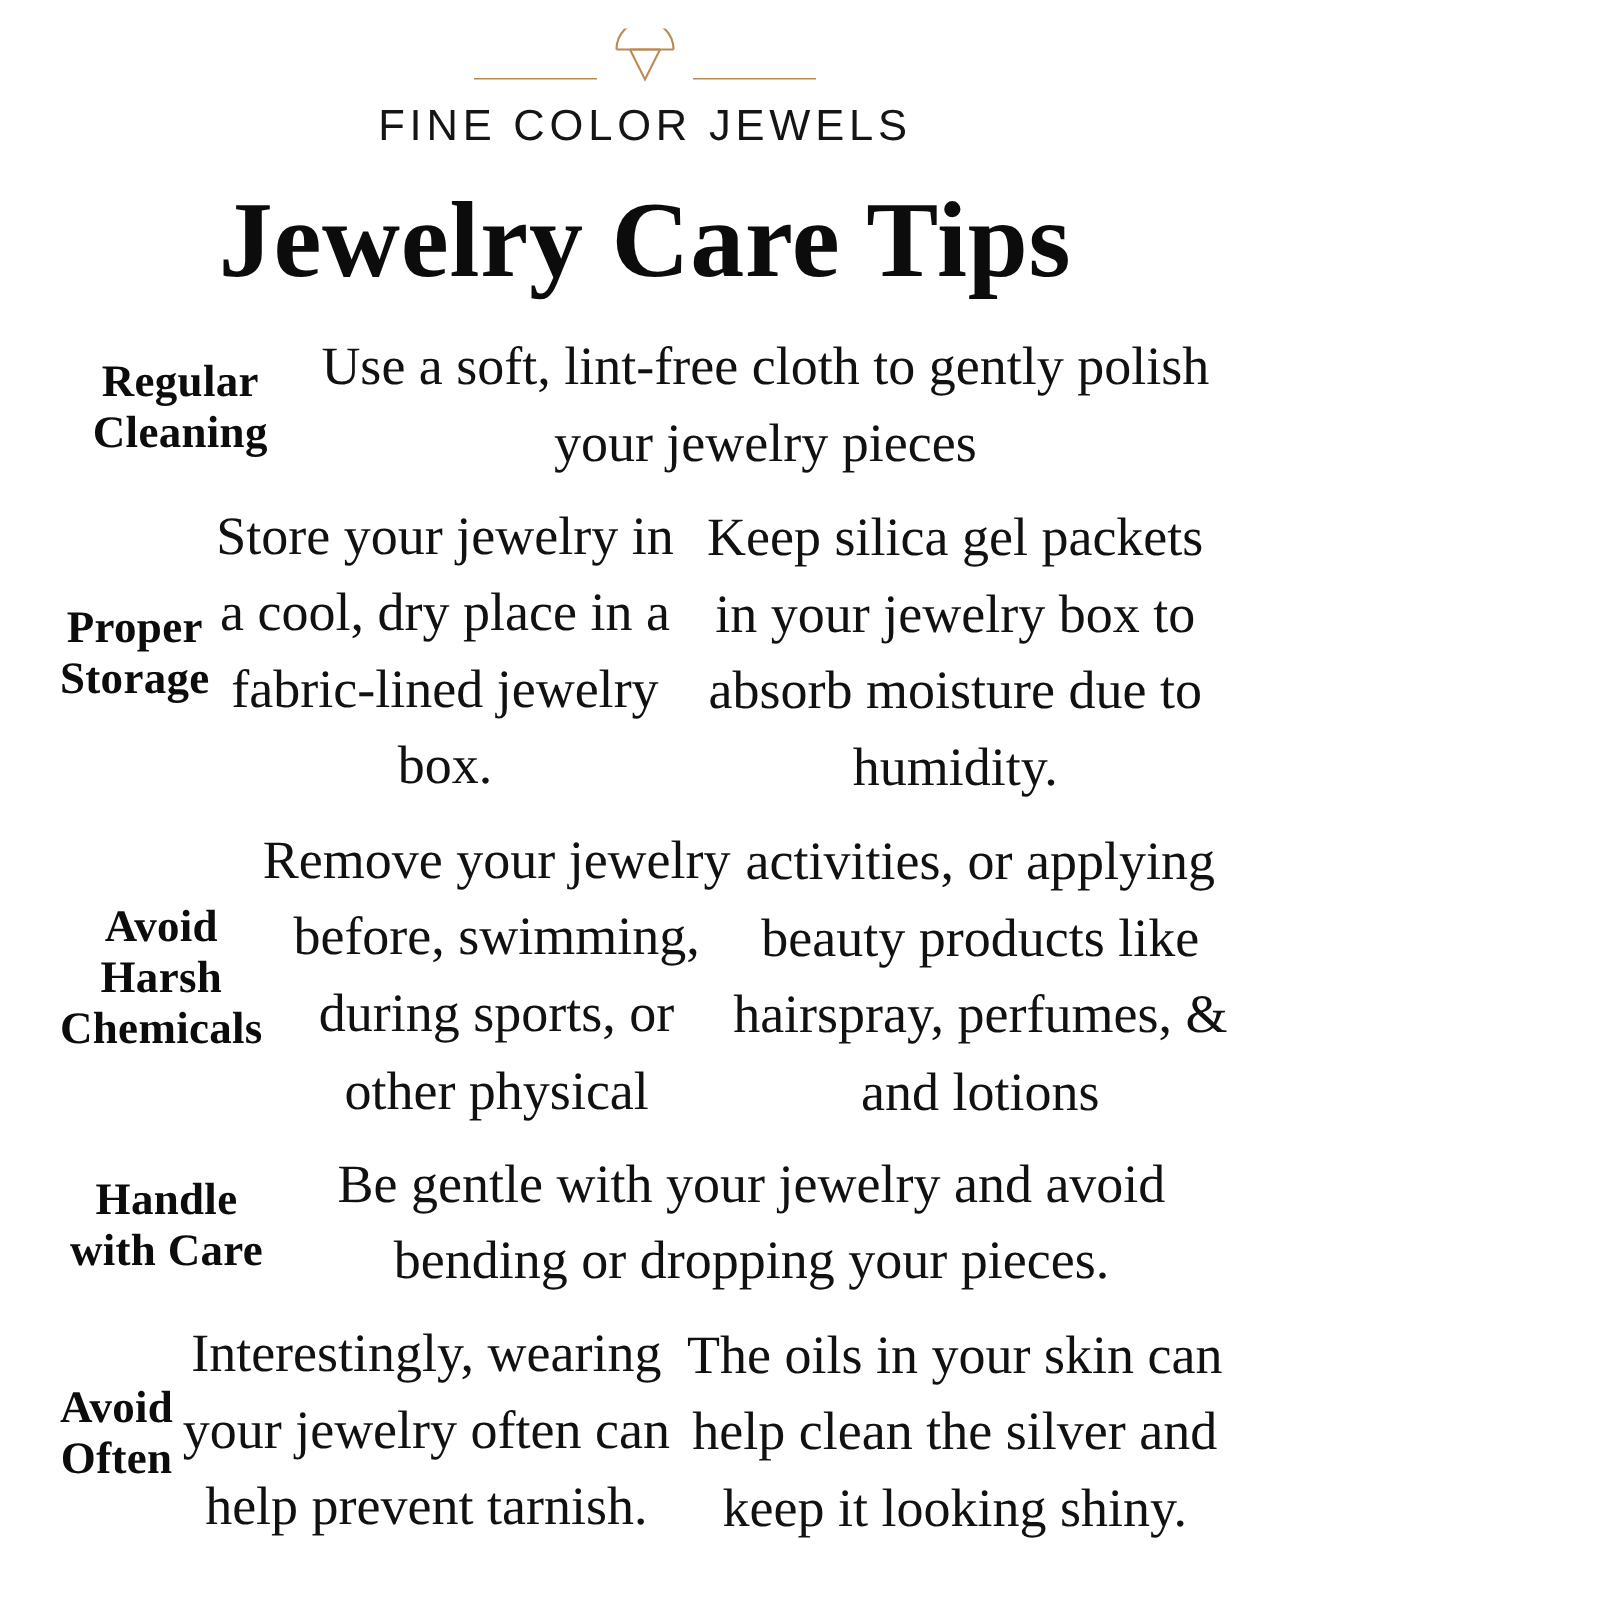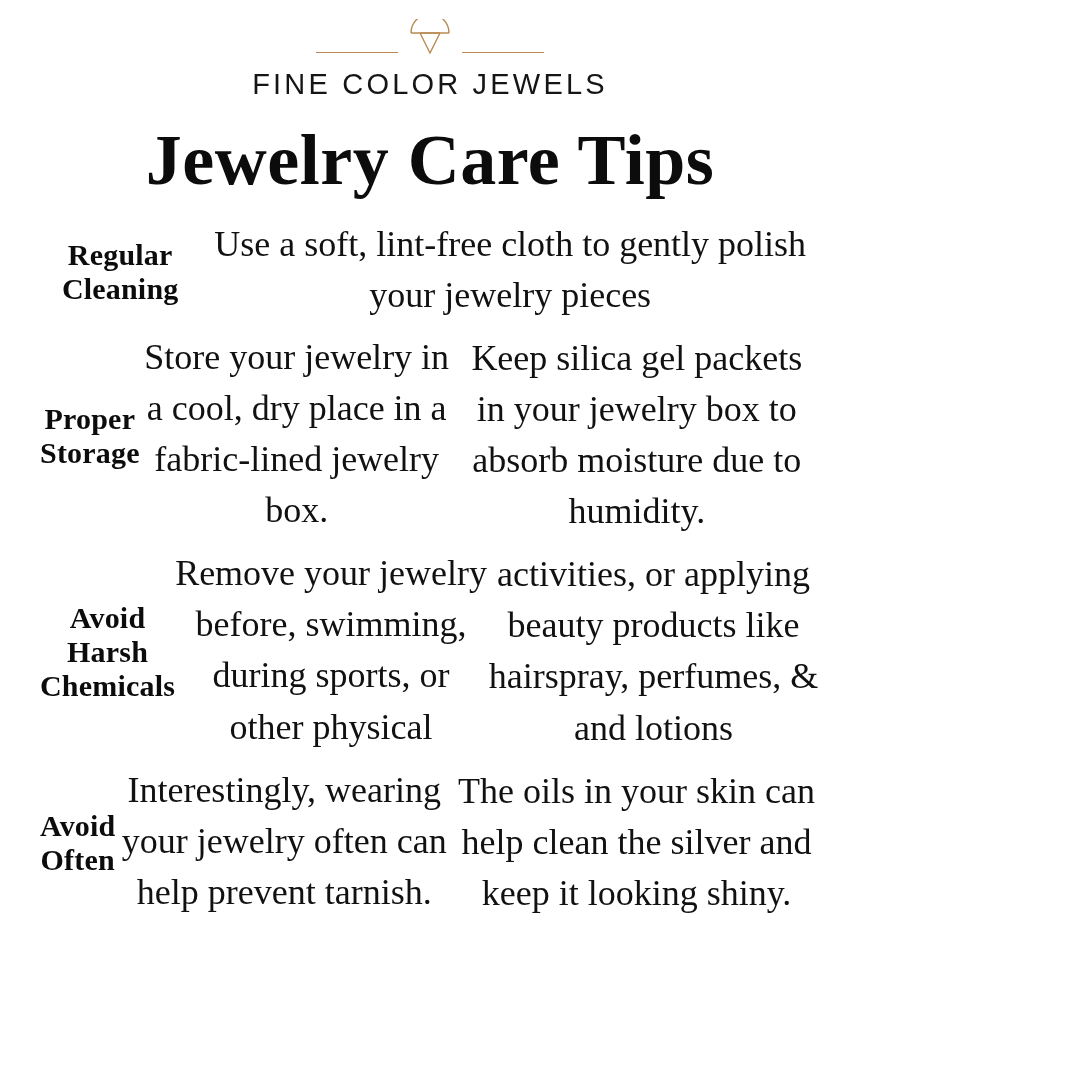--- a/index.html
+++ b/index.html
@@ -143,20 +143,24 @@
       <p class="section-line">Store your jewelry in a cool, dry place in a fabric-lined jewelry box.</p>
       <p class="section-line">Keep silica gel packets in your jewelry box to absorb moisture due to humidity.</p>
     </div>
 
     <div class="section">
       <div class="section-heading">Avoid Harsh Chemicals</div>
       <p class="section-line">Remove your jewelry before, swimming, during sports, or other physical</p>
       <p class="section-line">activities,  or applying beauty products like hairspray, perfumes, &amp; and lotions</p>
     </div>
 
+    <div class="section">
+      <div class="section-heading">Handle with Care</div>
+      <p class="section-line">Be gentle with your jewelry and avoid bending or dropping your pieces.</p>
+    </div>
 
     <div class="section">
       <div class="section-heading">Avoid Often</div>
       <p class="section-line">Interestingly, wearing your jewelry often can help prevent tarnish.</p>
       <p class="section-line">The oils in your skin can help clean the silver and keep it looking shiny.</p>
     </div>
 
   </div>
 </div>
 

